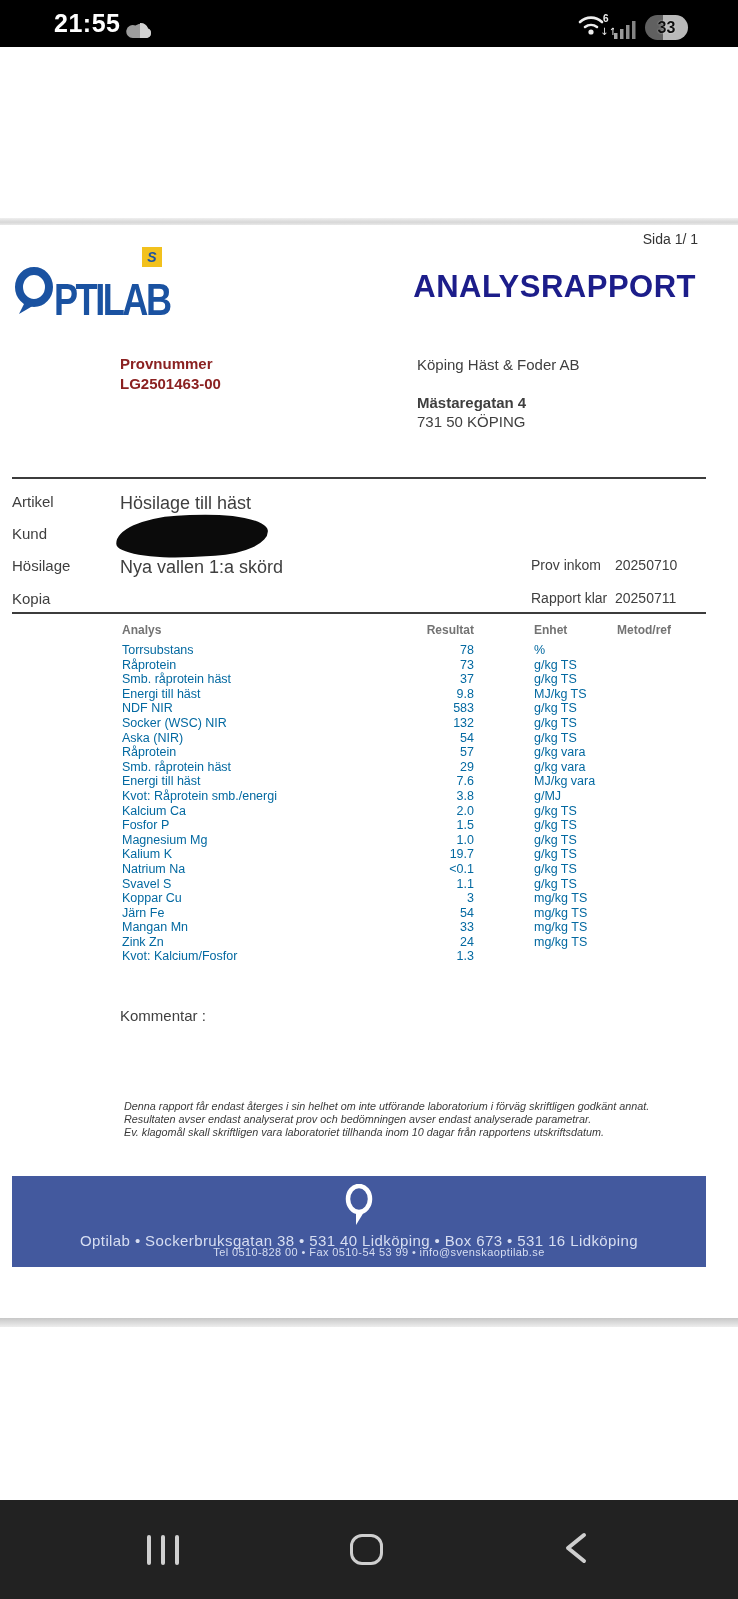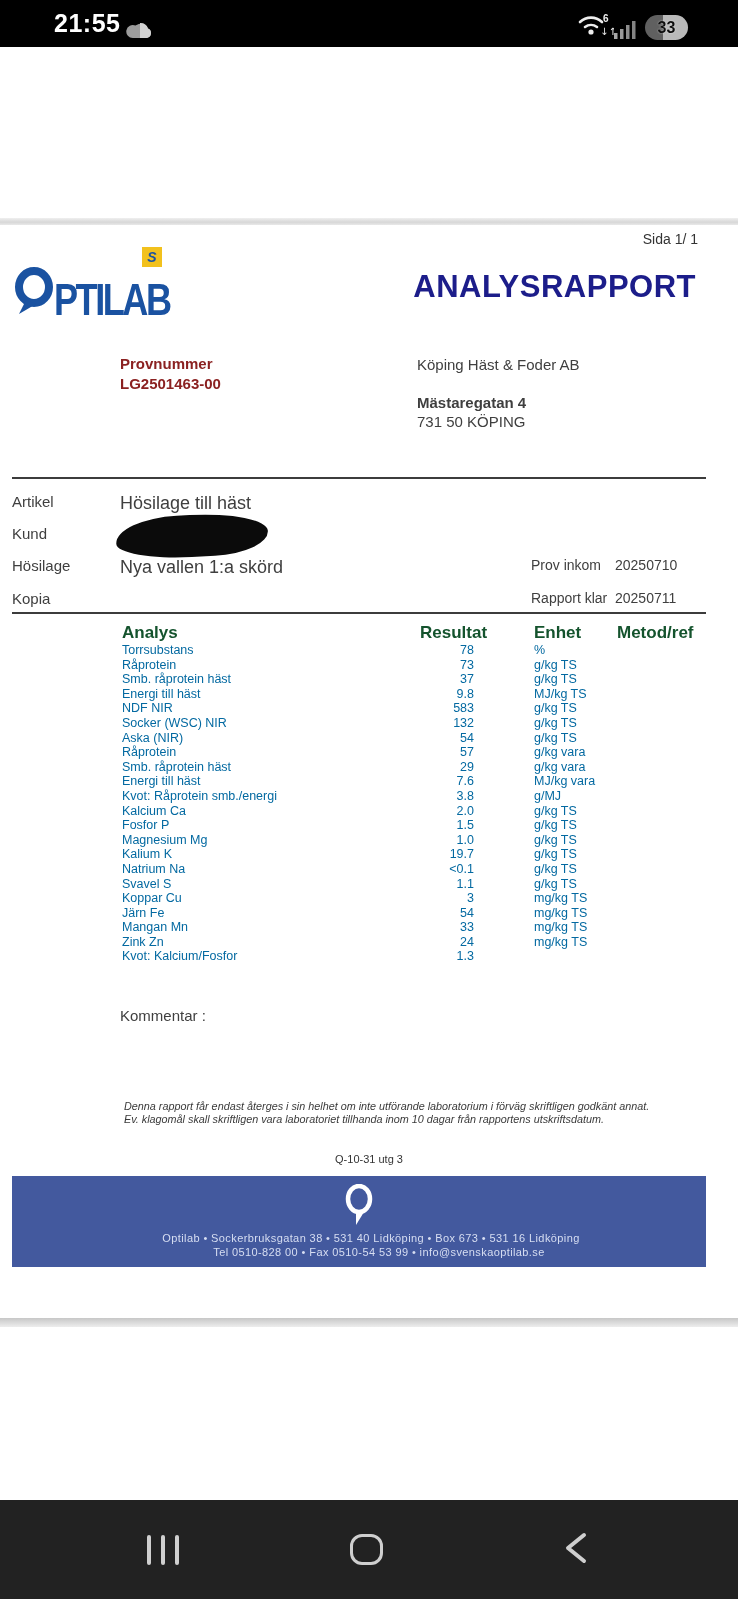--- a/index.html
+++ b/index.html
@@ -53,34 +53,34 @@
   .rule2{top:387px;}
   .fld-label{position:absolute;left:12px;font-size:15px;}
   .fld-value{position:absolute;left:120px;font-size:18px;}
   .y-artikel{top:268px;} .y-kund{top:300px;} .y-markning{top:332px;} .y-kopia{top:365px;}
   .redaction{position:absolute;left:116px;top:290px;width:152px;height:42px;background:#0b0b0b;
     border-radius:48% 60% 42% 58% / 70% 55% 62% 48%;transform:rotate(-3deg);}
   .d-label{position:absolute;left:531px;font-size:14px;}
   .d-value{position:absolute;left:615px;font-size:14px;}
   
   .tbl-head{position:absolute;left:122px;top:398px;width:570px;display:grid;
-    grid-template-columns:298px 54px 143px 75px;font-size:17px;font-weight:bold;color:#14532d;}
+    grid-template-columns:298px 54px 143px 75px;font-size:12px;font-weight:bold;color:#737373;}
   .tbl-head .c-res{text-align:right;}
   .tbl-head .c-unit{padding-left:60px;}
   .tbl-body{position:absolute;left:122px;top:418px;width:570px;font-size:12.5px;color:#0369a1;}
   .t-row{display:grid;grid-template-columns:298px 54px 143px 75px;line-height:14.6px;}
   .t-row .c-res{text-align:right;}
   .t-row .c-unit{padding-left:60px;}
   .kommentar{position:absolute;left:120px;top:782px;font-size:15px;}
   .disclaimer{position:absolute;left:124px;top:875px;font-size:10.8px;color:#3a3a3a;line-height:13.2px;font-style:italic;}
   .doc-code{position:absolute;left:0;top:928px;width:738px;text-align:center;font-size:11px;color:#333;}
   
   .footer-bar{position:absolute;left:12px;top:951px;width:694px;height:91px;background:var(--footer-blue);}
   .footer-logo{position:absolute;left:50%;top:8px;transform:translateX(-50%);}
-  .f-line1{position:absolute;left:12px;top:56px;width:100%;text-align:center;font-size:11px;
+  .f-line1{position:absolute;left:0;top:56px;width:100%;text-align:center;font-size:15px;
     color:#d7def2;letter-spacing:0.4px;}
   .f-line2{position:absolute;left:0;top:70px;width:100%;text-align:center;font-size:11px;
     color:#d7def2;letter-spacing:0.4px;padding-left:40px;}
   
   .nav-bar{position:absolute;left:0;top:1500px;width:738px;height:99px;background:#222;}
   .nav-btn{position:absolute;top:0;height:99px;display:flex;align-items:center;justify-content:center;}
   .nav-recents{left:128px;width:70px;}
   .nav-home{left:331px;width:70px;}
   .nav-back{left:540px;width:70px;}
   .recents-bars{display:flex;gap:10px;}
@@ -305,24 +305,24 @@
         <span class="c-res">1.3</span>
         <span class="c-unit"></span>
         <span class="c-ref"></span>
       </div>
     </div>
 
   <div class="kommentar">Kommentar :</div>
 
   <div class="disclaimer">
       <div>Denna rapport får endast återges i sin helhet om inte utförande laboratorium i förväg skriftligen godkänt annat.</div>
+      <div>Resultaten avser endast analyserat prov och bedömningen avser endast analyserade parametrar.</div>
       <div>Ev. klagomål skall skriftligen vara laboratoriet tillhanda inom 10 dagar från rapportens utskriftsdatum.</div>
     </div>
 
-  <div class="doc-code">Q-10-31 utg 3</div>
 
   <div class="footer-bar">
     <span class="footer-logo">
       <svg width="32" height="44" viewBox="0 0 32 44">
         <ellipse cx="16" cy="15" rx="11" ry="13" fill="none" stroke="#ffffff" stroke-width="4.5"></ellipse>
         <path d="M13 27 L13 41 L21 28 Z" fill="#ffffff"></path>
       </svg>
     </span>
     <div class="f-line1">Optilab • Sockerbruksgatan 38 • 531 40 Lidköping • Box 673 • 531 16 Lidköping</div>
     <div class="f-line2">Tel 0510-828 00 • Fax 0510-54 53 99 • info@svenskaoptilab.se</div>

